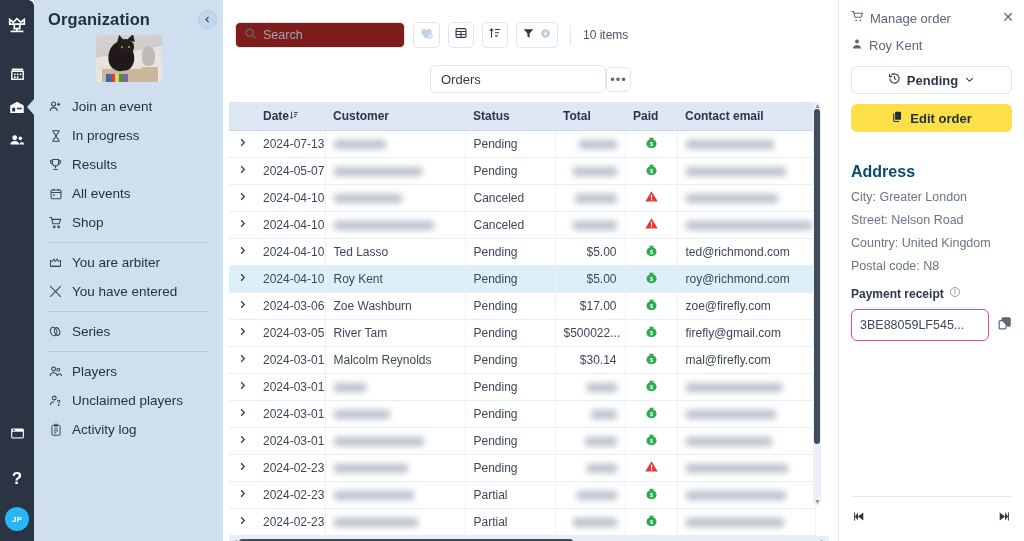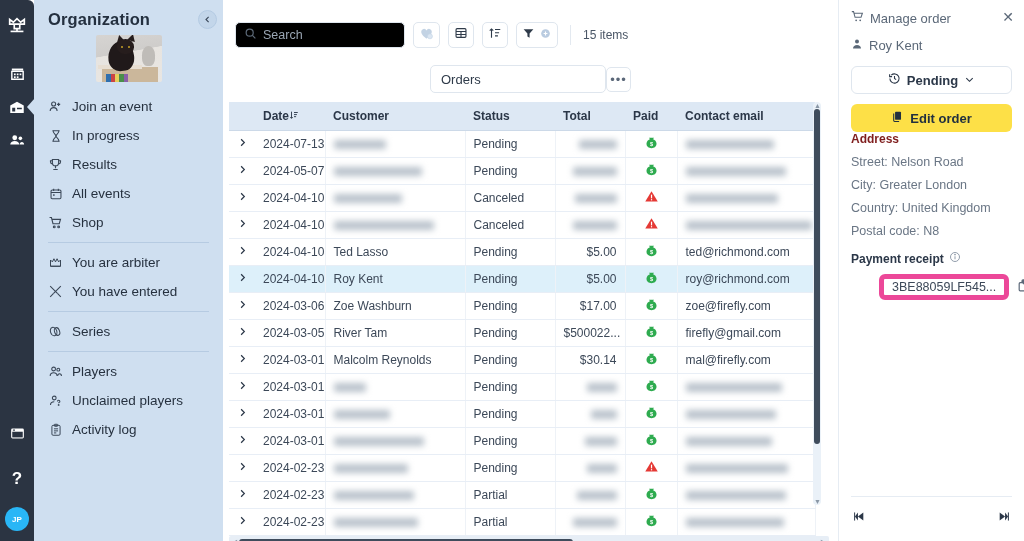--- a/index.html
+++ b/index.html
@@ -104,21 +104,21 @@
   }
   .nav-item .n-ico { width: 15px; height: 15px; display: flex; align-items: center; justify-content: center; color: #3a4757; flex: 0 0 15px; }
   .nav-sep { height: 1px; background: #b6cbe2; margin: 5px 14px 5px 14px; }
 
   
   .main { flex: 1 1 auto; background: #ffffff; position: relative; }
   .toolbar { display: flex; align-items: center; gap: 8px; padding: 22px 0 0 12px; }
   .search-box {
     width: 170px; height: 26px; border: 1px solid #dfe6ee; border-radius: 5px;
     display: flex; align-items: center; gap: 6px; padding: 0 8px;
-    background: #000000;
+    background: #7f1d1d;
   }
   .search-box .ph { font-size: 12.5px; color: #9aa6b4; }
   .tb-btn {
     height: 26px; min-width: 26px; border: 1px solid #dfe6ee; border-radius: 5px;
     display: flex; align-items: center; justify-content: center; gap: 4px;
     background: #fff; color: #2f3b4a; padding: 0 5px;
   }
   .tb-btn.muted { color: #c3d3e4; }
   .tb-div { width: 1px; height: 20px; background: #e3e9f0; margin: 0 4px; }
   .items-count { font-size: 12px; color: #4a5666; }
@@ -190,27 +190,27 @@
     margin-top: 13px; height: 28px; border: 1px solid #dfe6ee; border-radius: 6px;
     display: flex; align-items: center; justify-content: center; gap: 6px;
     font-size: 13px; font-weight: bold; color: #2b3748; background: #fff;
   }
   .p-edit {
     margin-top: 10px; height: 28px; border-radius: 6px; border: none;
     background: #fde047; color: #22303f; font-size: 13px; font-weight: bold;
     display: flex; align-items: center; justify-content: center; gap: 6px;
     width: 100%; font-family: inherit;
   }
-  .p-sec-title { margin-top: 0; font-size: 12px; font-weight: bold; color: #7f1d1d; }
+  .p-sec-title { margin-top: 31px; font-size: 16px; font-weight: bold; color: #0c4a6e; }
   .p-line { margin-top: 9px; font-size: 12.5px; color: #6a7685; }
   .p-recv-label { margin-top: 13px; font-size: 12px; font-weight: bold; color: #2b3748; display: flex; align-items: center; gap: 5px; }
   .p-recv-row { margin-top: 8px; display: flex; align-items: center; gap: 8px; }
   .p-recv-input {
-    flex: 1 1 auto; height: 26px; border: 5px solid #ec4899; border-radius: 6px;
-    display: flex; align-items: center; padding: 0 8px; font-size: 12.5px; color: #3c4858; margin-left: 28px;
+    flex: 1 1 auto; height: 32px; border: 1px solid #ec4899; border-radius: 6px;
+    display: flex; align-items: center; padding: 0 8px; font-size: 12.5px; color: #3c4858;
   }
   .p-foot {
     position: absolute; left: 12px; right: 12px; bottom: 14px;
     border-top: 1px solid #e6ecf3; padding-top: 12px;
     display: flex; align-items: center; justify-content: space-between;
     color: #2b3748;
   }
 </style>
 </head>
 <body>
@@ -462,21 +462,21 @@
         </span>
         <span>
           <svg width="13" height="13" viewBox="0 0 24 24">
               <circle cx="12" cy="12" r="8" fill="#b9cbe0"></circle>
               <path d="M12 8.5v7M8.5 12h7" stroke="#fff" stroke-width="2.1"></path>
             </svg>
         </span>
       </div>
 
       <div class="tb-div"></div>
-      <div class="items-count">15 items</div>
+      <div class="items-count">10 items</div>
     </div>
 
     <div class="tab-bar">
       <div class="tab-pill">Orders</div>
       <div class="dots-btn">•••</div>
     </div>
 
     <div class="table-wrap">
       <table>
         <thead>
@@ -786,22 +786,22 @@
       <span>
         <svg width="13" height="13" viewBox="0 0 24 24" fill="#22303f">
             <rect x="7.5" y="3" width="11" height="15" rx="1.6"></rect>
             <path d="M5 6.5v13a1.6 1.6 0 0 0 1.6 1.6H15" fill="none" stroke="#22303f" stroke-width="2"></path>
           </svg>
       </span>
       <span>Edit order</span>
     </button>
 
     <div class="p-sec-title">Address</div>
+    <div class="p-line">City: Greater London</div>
     <div class="p-line">Street: Nelson Road</div>
-    <div class="p-line">City: Greater London</div>
     <div class="p-line">Country: United Kingdom</div>
     <div class="p-line">Postal code: N8</div>
 
     <div class="p-recv-label">
       <span>Payment receipt</span>
       <span>
         <svg width="12" height="12" viewBox="0 0 24 24" fill="none" stroke="#8c98a7" stroke-width="1.9">
             <circle cx="12" cy="12" r="9"></circle>
             <path d="M12 10.5v6"></path>
             <circle cx="12" cy="7.4" r=".9" fill="#8c98a7"></circle>

